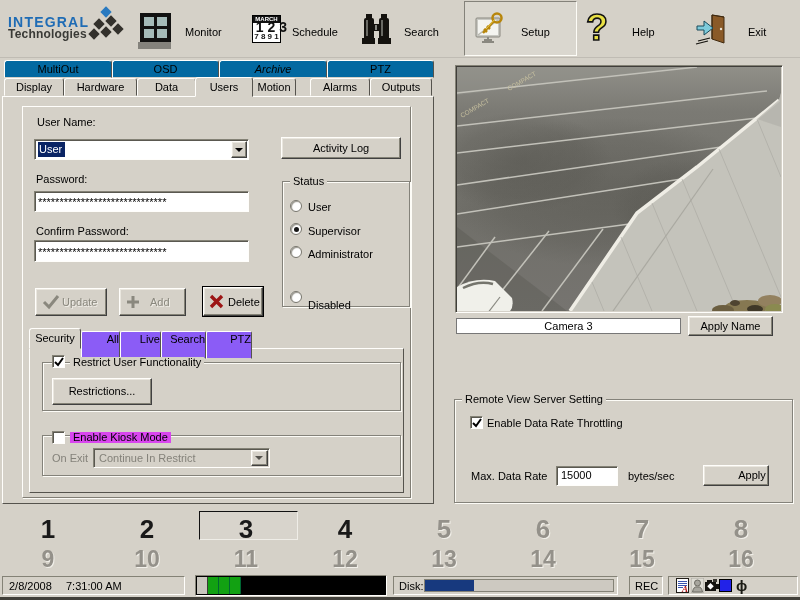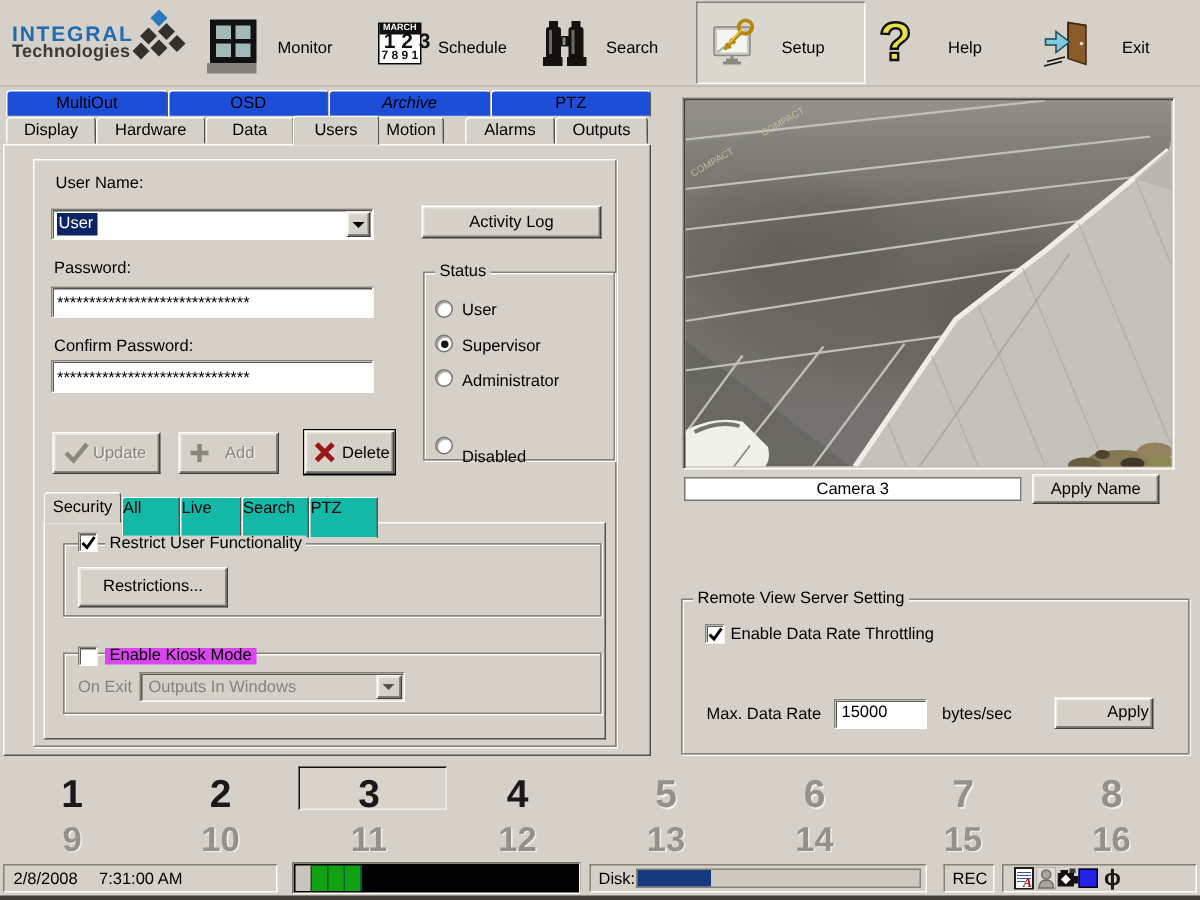--- a/index.html
+++ b/index.html
@@ -4,23 +4,23 @@
 <style>
 * { margin:0; padding:0; box-sizing:border-box; }
 html,body { width:800px; height:600px; overflow:hidden; }
 body { font-family:"Liberation Sans", sans-serif; background:#d5d1c8; position:relative; font-size:11px; color:#000; }
 .abs { position:absolute; }
 .t11 { font-size:11px; line-height:11px; white-space:nowrap;text-align:center; }
 .btn { background:#d5d1c8; border:1px solid; border-color:#fffefb #404040 #404040 #fffefb; box-shadow: inset -1px -1px 0 #848276, inset 1px 1px 0 #eae7df; }
 .tf { background:#fff; border:1px solid; border-color:#848276 #fffefb #fffefb #848276; box-shadow: inset 1px 1px 0 #5a5850; }
 .groove { border:1px solid #84827a; box-shadow: 1px 1px 0 0 #fdfcf7, inset 1px 1px 0 0 #fdfcf7; }
 .gray { color:#84827a; }
-.tab1 { position:absolute; top:60px; height:18px; background:#1d4ed8; border:1px solid; border-color:#fffefb #55534d #d5d1c8 #fffefb; border-radius:3px 3px 0 0; text-align:center; line-height:16px; }
+.tab1 { position:absolute; top:60px; height:18px; background:#0369a1; border:1px solid; border-color:#fffefb #55534d #d5d1c8 #fffefb; border-radius:3px 3px 0 0; text-align:center; line-height:16px; }
 .tab2 { position:absolute; top:78px; height:18px; background:#d5d1c8; border:1px solid; border-color:#fffefb #55534d #d5d1c8 #fffefb; border-radius:3px 3px 0 0; text-align:center; line-height:16px; }
-.stab { position:absolute; top:331px; height:28px; background:#14b8a6; border:1px solid; border-color:#fffefb #55534d #d5d1c8 #fffefb; border-radius:2px 2px 0 0; text-align:left; line-height:14px; }
+.stab { position:absolute; top:331px; height:28px; background:#8b5cf6; border:1px solid; border-color:#fffefb #55534d #d5d1c8 #fffefb; border-radius:2px 2px 0 0; text-align:right; line-height:14px; }
 .chk { position:absolute; width:13px; height:13px; background:#fff; border:1px solid; border-color:#848276 #fffefb #fffefb #848276; box-shadow: inset 1px 1px 0 #5a5850; }
 .radio { position:absolute; width:12px; height:12px; border-radius:50%; background:#fff; border:1px solid #77756c; box-shadow: inset 1px 1px 1px #9a988f; }
 .num1 { position:absolute; font-size:26px; font-weight:bold; width:60px; text-align:center; color:#191919; }
 .num2 { position:absolute; font-size:23px; font-weight:bold; width:60px; text-align:center; color:#94918a; text-shadow:1px 1px 0 #f2f0ea; }
 .sbar { position:absolute; top:576px; height:19px; border:1px solid; border-color:#848276 #fffefb #fffefb #848276; }
 </style>
 </head>
 <body>
 
 <div class="abs" style="left:0;top:0;width:800px;height:58px;background:#d5d1c8;border-bottom:1px solid #c0bcb4;"></div>
@@ -165,21 +165,21 @@
     <path d="M1 5 L4 8 L9 1" stroke="#000" stroke-width="2" fill="none"></path>
   </svg>
 <div class="abs t11" style="left:70px;top:357px;background:#d5d1c8;padding:0 3px;">Restrict User Functionality</div>
 <div class="abs btn t11" style="left:52px;top:378px;width:100px;height:27px;text-align:center;line-height:25px;">Restrictions...</div>
 
 <div class="abs groove" style="left:42px;top:435px;width:359px;height:41px;"></div>
 <div class="chk" style="left:52px;top:431px;"></div>
 <div class="abs t11" style="left:70px;top:432px;background:#d946ef;padding:0 3px;">Enable Kiosk Mode</div>
 <div class="abs t11 gray" style="left:52px;top:453px;">On Exit</div>
 <div class="abs" style="left:93px;top:448px;width:177px;height:20px;background:#d5d1c8;border:1px solid;border-color:#848276 #fffefb #fffefb #848276;box-shadow: inset 1px 1px 0 #5a5850;"></div>
-<div class="abs t11 gray" style="left:99px;top:453px;">Outputs In Windows</div>
+<div class="abs t11 gray" style="left:99px;top:453px;">Continue In Restrict</div>
 <div class="abs btn" style="left:251px;top:450px;width:17px;height:16px;"></div>
 <div class="abs" style="left:255px;top:456px;width:0;height:0;border:4px solid transparent;border-top:4px solid #55534d;"></div>
 
 <div class="abs" style="left:455px;top:65px;width:328px;height:248px;border:1px solid;border-color:#848276 #fffefb #fffefb #848276;box-shadow:inset 1px 1px 0 #403e3a;"></div>
 <svg class="abs" style="left:457px;top:67px;" width="324" height="244" viewBox="0 0 324 244">
   <defs>
     <linearGradient id="asph" x1="0" y1="0" x2="0" y2="1">
       <stop offset="0" stop-color="#908f88"></stop>
       <stop offset="0.18" stop-color="#7b7a74"></stop>
       <stop offset="0.6" stop-color="#706f69"></stop>

